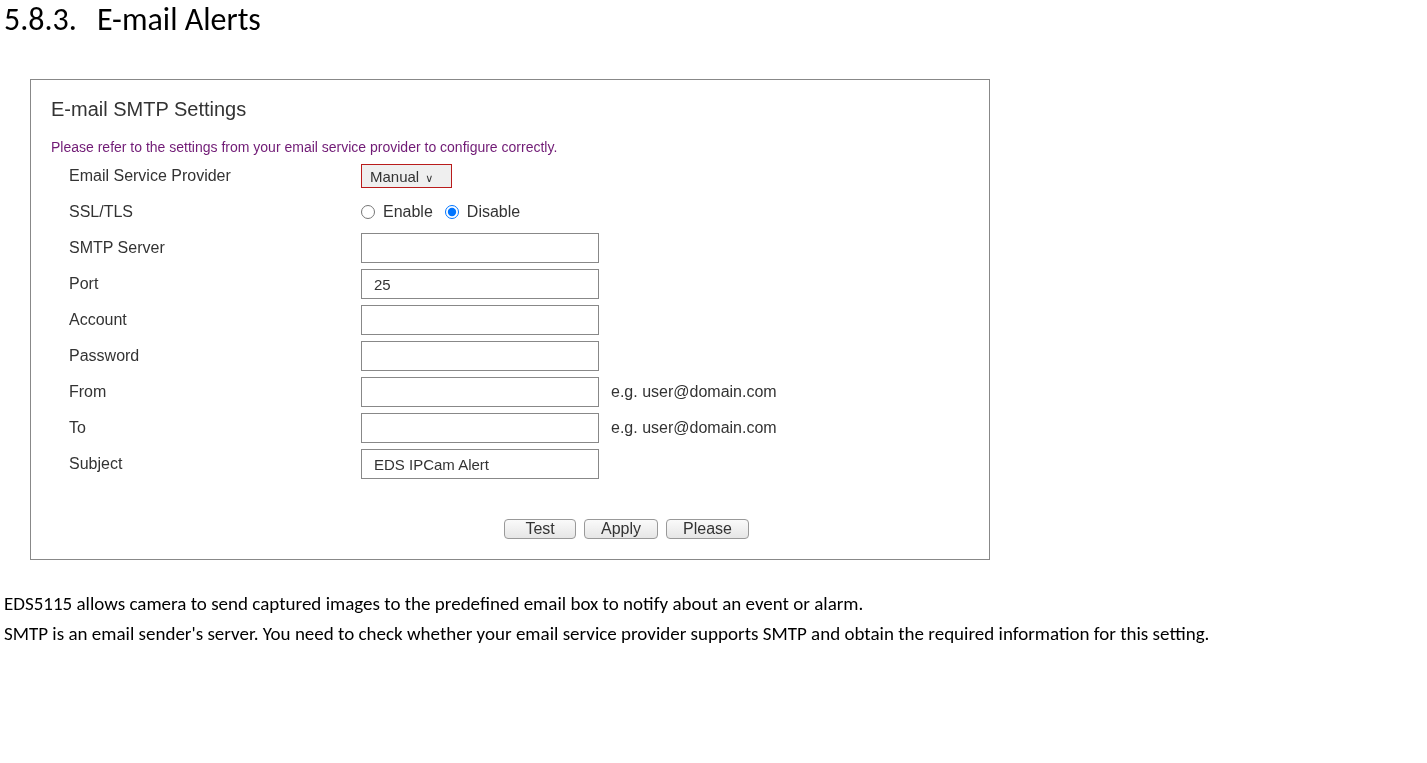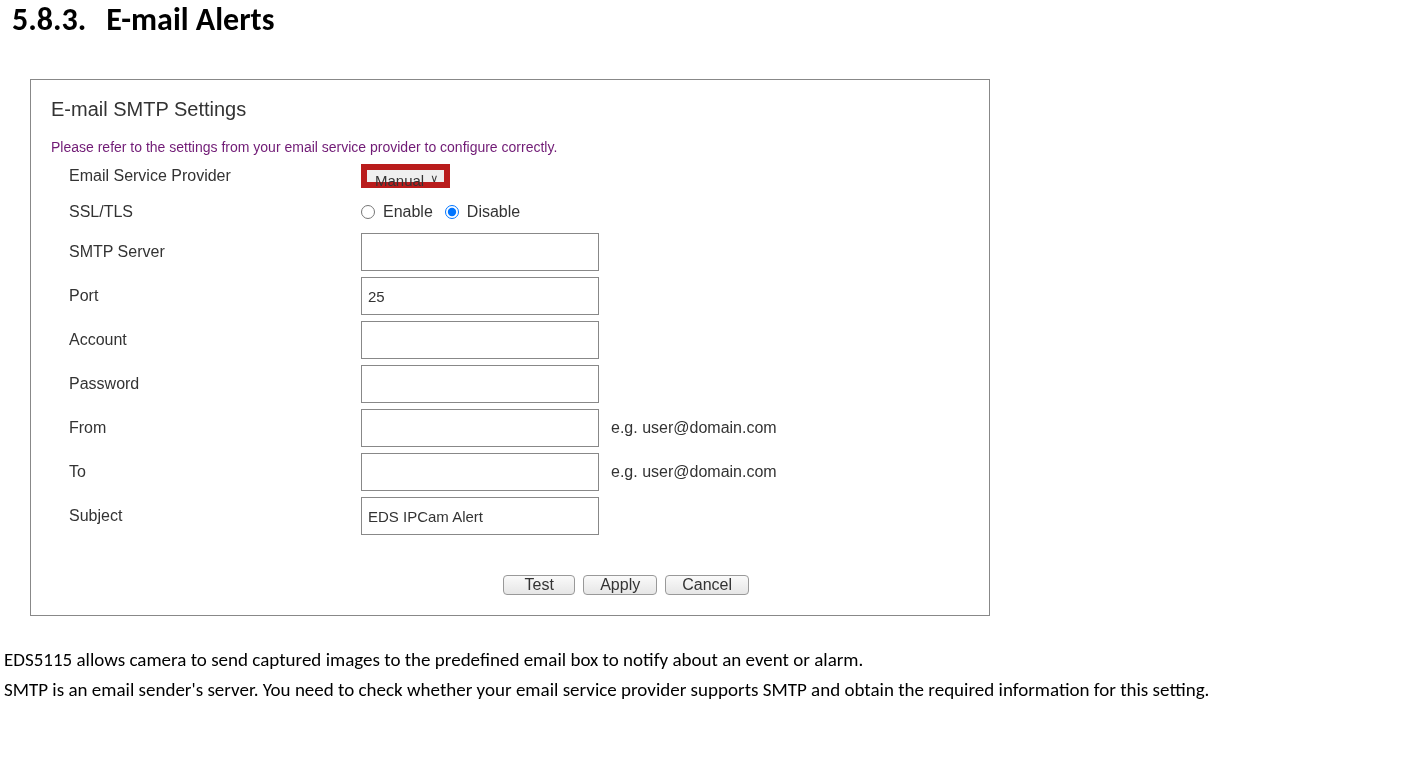--- a/index.html
+++ b/index.html
@@ -8,24 +8,24 @@
       padding: 0;
     }
     body {
       font-family: Calibri, Arial, sans-serif;
       background: #ffffff;
       padding: 0;
       width: 1427px;
     }
     .section-heading {
       font-size: 32px;
-      font-weight: bold;
+      font-weight: normal;
       color: #000;
       margin-bottom: 40px;
-      padding-left: 12px;
+      padding-left: 4px;
     }
     .section-heading .number {
       margin-right: 20px;
     }
     .settings-panel {
       margin-left: 30px;
       margin-right: 30px;
       border: 1px solid #888;
       padding: 18px 20px 20px 20px;
       width: 960px;
@@ -53,24 +53,24 @@
       color: #333;
       padding-left: 18px;
     }
     .form-control-cell {
       display: flex;
       align-items: center;
       gap: 6px;
     }
     .select-box {
       display: inline-flex;
-      align-items: flex-start;
-      border: 6px solid #b91c1c;
+      align-items: flex-end;
+      border: 1px solid #b91c1c;
       background: #efefef;
-      padding: 2px 6px 2px 8px;
+      padding: 2px 18px 2px 8px;
       font-size: 15px;
       color: #333;
       height: 24px;
     }
     .select-box .chevron {
       margin-left: 6px;
       font-size: 11px;
     }
     .radio-input {
       width: 14px;
@@ -78,23 +78,23 @@
       margin-right: 2px;
       vertical-align: middle;
     }
     .radio-label {
       font-size: 16px;
       color: #333;
       margin-right: 6px;
     }
     .text-input {
       border: 1px solid #888;
-      height: 38px;
+      height: 30px;
       width: 238px;
-      padding: 2px 6px;
+      padding: 2px 12px;
       font-size: 15px;
       color: #333;
       background: #fff;
     }
     .hint-text {
       font-size: 16px;
       color: #333;
       margin-left: 6px;
     }
     .button-row {
@@ -207,20 +207,20 @@
   <div class="form-row">
     <div class="form-label">Subject</div>
     <div class="form-control-cell">
       <input type="text" class="text-input" value="EDS IPCam Alert" style="">
     </div>
   </div>
 
   <div class="button-row">
     <div class="btn">Test</div>
     <div class="btn">Apply</div>
-    <div class="btn">Cancel</div>
+    <div class="btn">Please</div>
   </div>
 </div>
 
 <div class="description">
   <p>EDS5115 allows camera to send captured images to the predefined email box to notify about an event or alarm.</p>
   <p>SMTP is an email sender's server. You need to check whether your email service provider supports SMTP and obtain the required information for this setting.</p>
 </div>
 
 </body></html>

